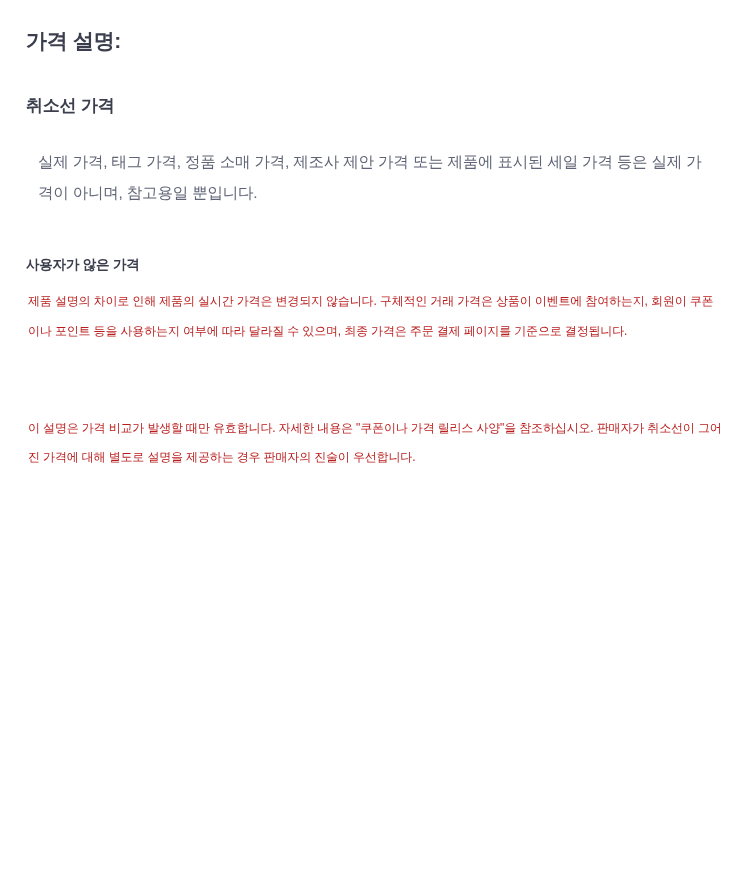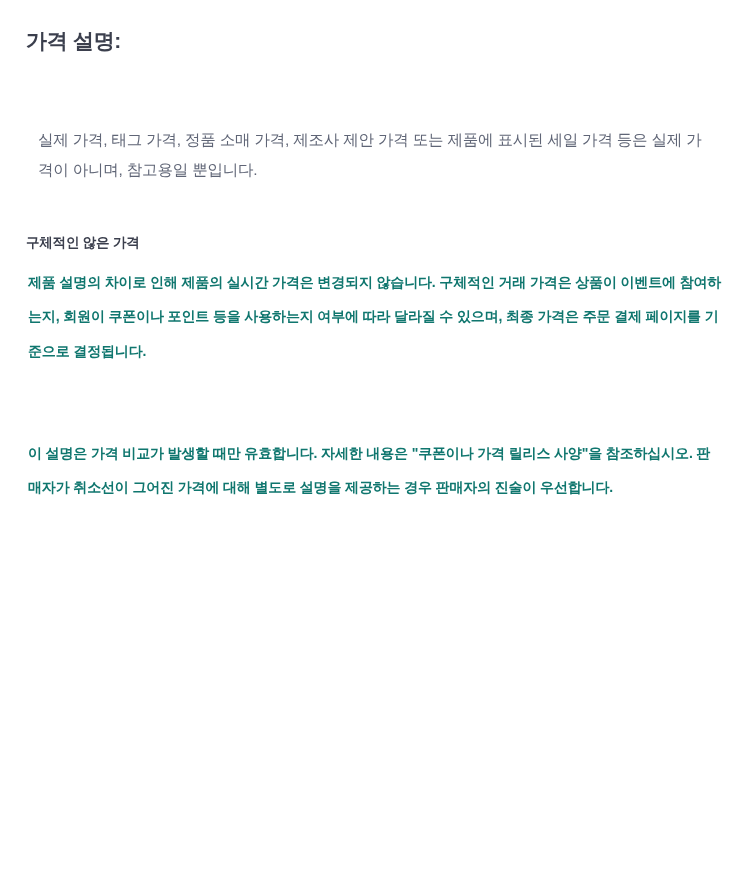--- a/index.html
+++ b/index.html
@@ -47,27 +47,26 @@
   }
   .lead-paragraph {
     font-size: 15.5px;
     color: #5f6576;
     line-height: 1.95;
     letter-spacing: -0.2px;
     margin: 8px;
     padding-left: 4px;
   }
   .body-paragraph {
-    font-size: 14px;
-    color: #0f766e;
+    font-size: 12px;
+    color: #b91c1c;
     line-height: 2.45;
     letter-spacing: -0.15px;
     margin: 0;
     padding-left: 2px;
-    font-weight: bold;
   }
   .body-paragraph.indent-1 {
     padding-left: 4px;
   }
   .spacer-title {
     height: 42px;
   }
   .spacer-lead {
     height: 22px;
   }
@@ -86,28 +85,29 @@
 </style>
 </head>
 <body>
 
 <div class="page">
 
   <h1 class="main-title">가격 설명:</h1>
 
   <div class="spacer-title"></div>
 
+  <h2 class="section-heading">취소선 가격</h2>
 
   <div class="spacer-lead"></div>
 
   <p class="lead-paragraph">실제 가격, 태그 가격, 정품 소매 가격, 제조사 제안 가격 또는 제품에 표시된 세일 가격 등은 실제 가격이 아니며, 참고용일 뿐입니다.</p>
 
   <div class="spacer-after-lead"></div>
 
-  <h3 class="sub-heading">구체적인 않은 가격</h3>
+  <h3 class="sub-heading">사용자가 않은 가격</h3>
 
   <div class="spacer-subhead"></div>
 
   <p class="body-paragraph">제품 설명의 차이로 인해 제품의 실시간 가격은 변경되지 않습니다. 구체적인 거래 가격은 상품이 이벤트에 참여하는지, 회원이 쿠폰이나 포인트 등을 사용하는지 여부에 따라 달라질 수 있으며, 최종 가격은 주문 결제 페이지를 기준으로 결정됩니다.</p>
 
   <div class="spacer-block"></div>
 
 
   <div class="spacer-block-lg"></div>
 

